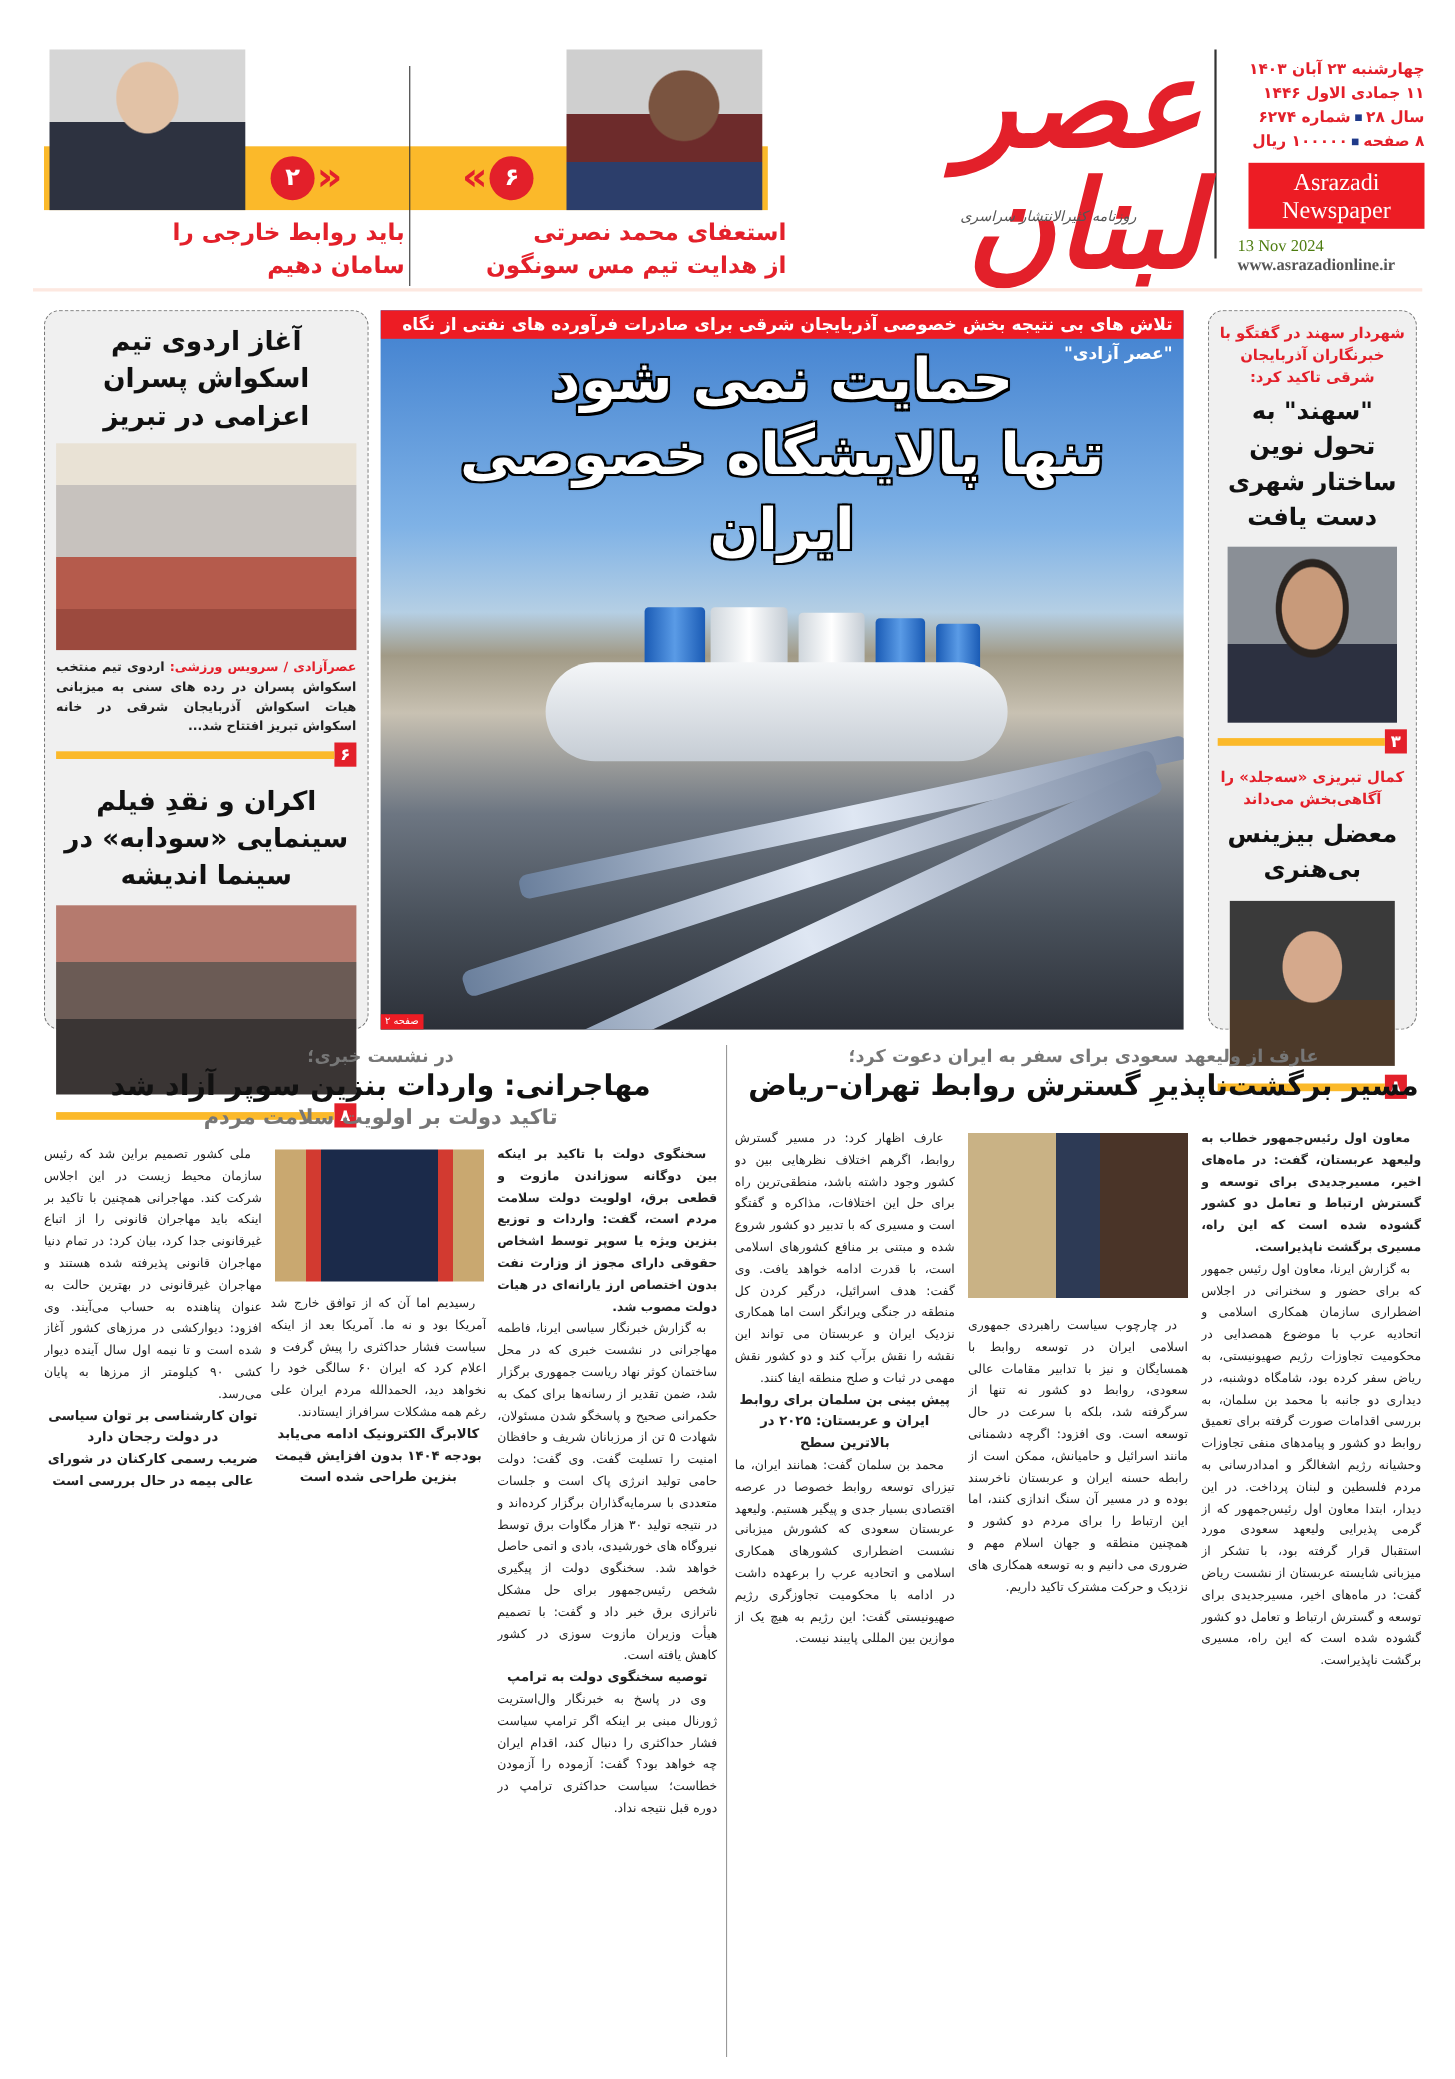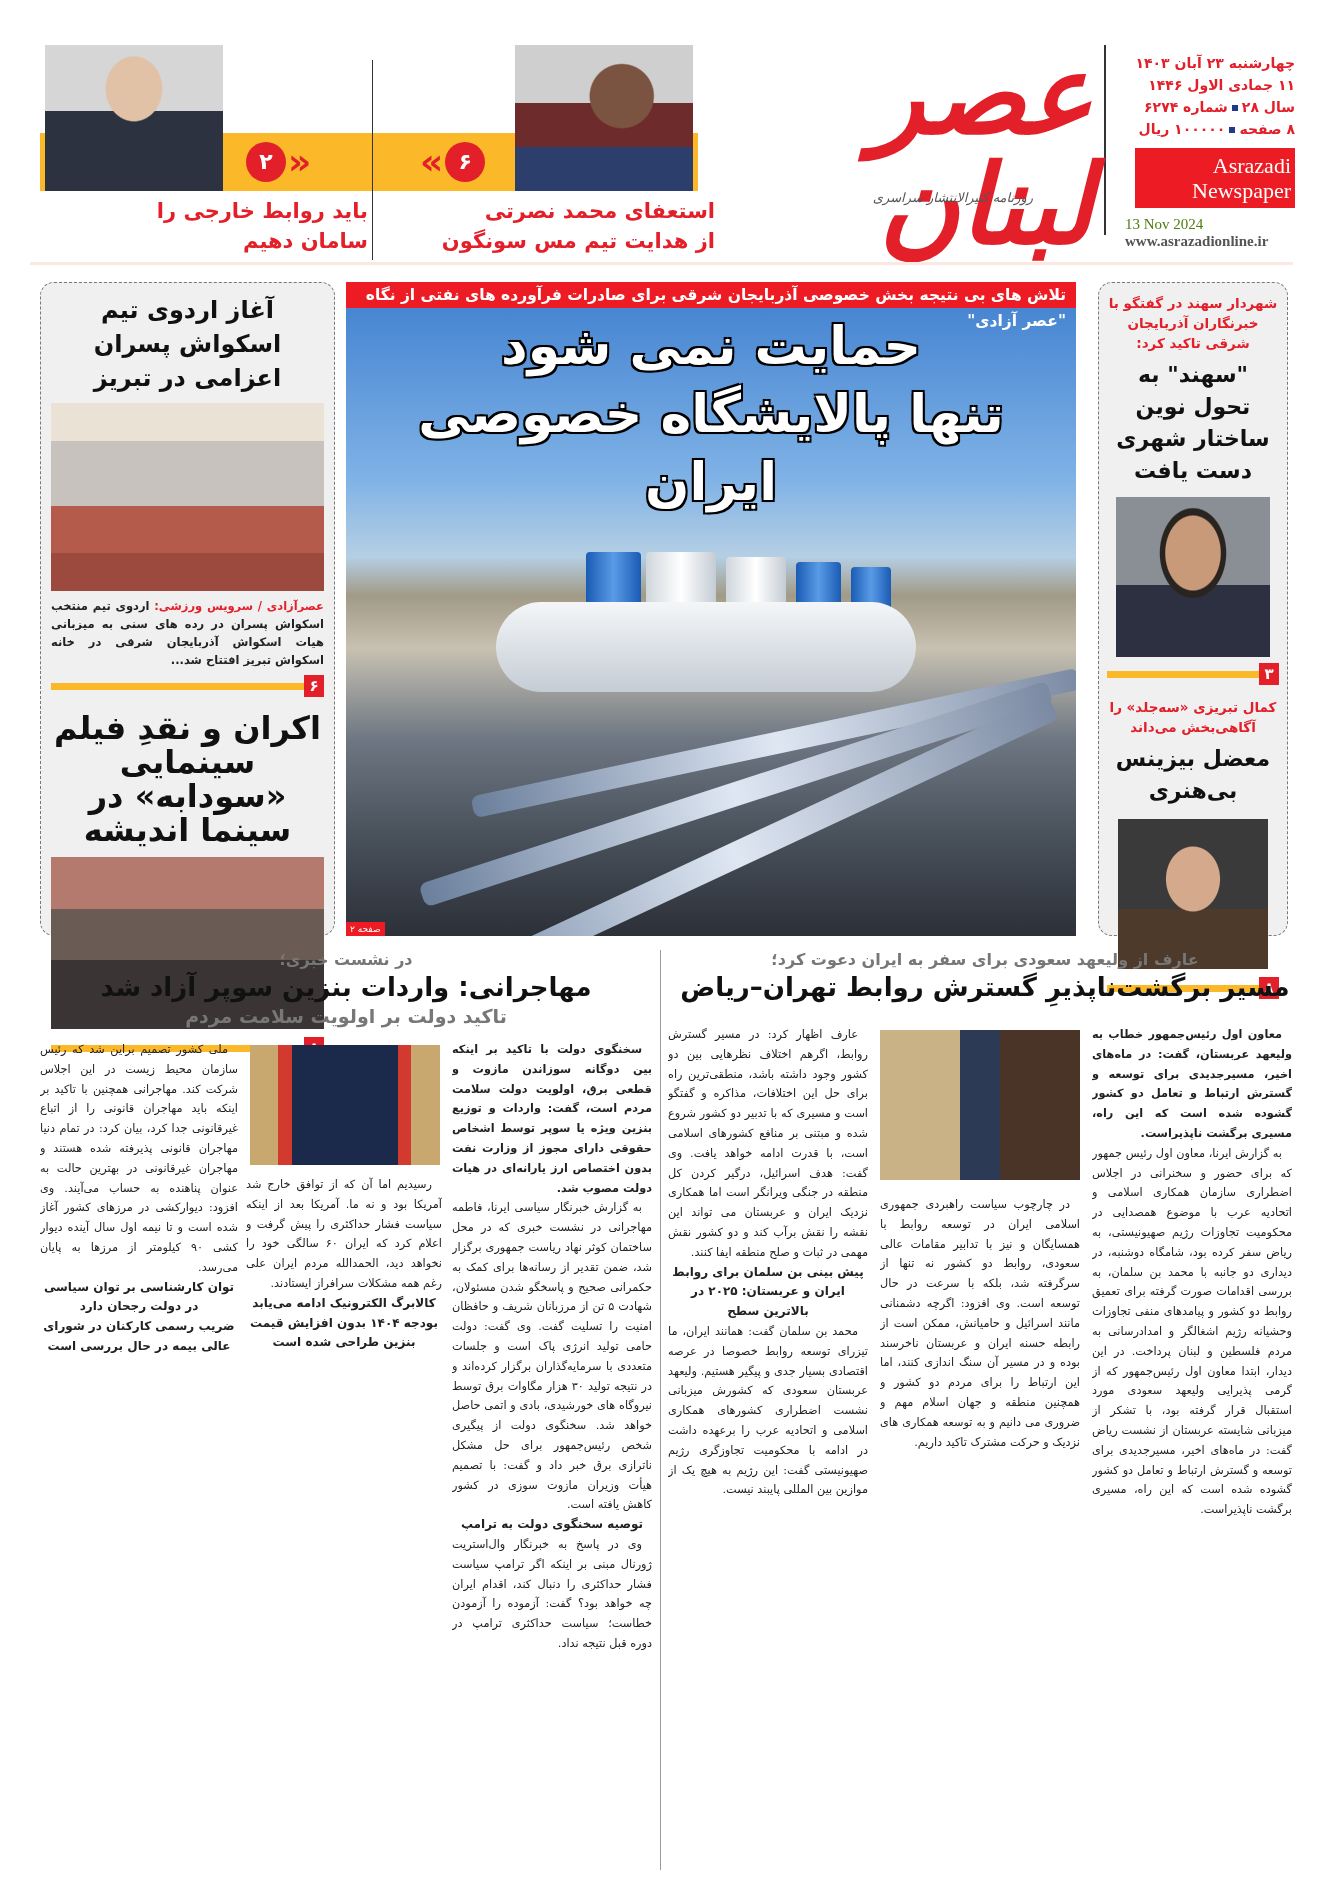--- a/index.html
+++ b/index.html
@@ -5,21 +5,21 @@
   * { box-sizing: border-box; margin: 0; padding: 0; }
   body { width: 1323px; height: 1890px; background: #ffffff; font-family: "DejaVu Sans", sans-serif; color: #111; position: relative; overflow: hidden; direction: rtl; }
   .abs { position: absolute; }
   .red { color: #e3202a; }
   .yellow-bar { background: #fbb92a; }
 
   
   .masthead-info { right: 28px; top: 52px; width: 170px; text-align: right; }
   .masthead-info .line { font-weight: bold; color: #e3202a; font-size: 14px; line-height: 22px; }
   .masthead-info .line .sq { display:inline-block; width:6px; height:6px; background:#1f3a8a; margin:0 4px; vertical-align: middle; }
-  .en-box { background: #ed1c24; color: #fff; font-family: "Liberation Serif", serif; font-size: 22px; line-height: 25px; padding: 5px 4px; direction: ltr; text-align: right; margin-top: 8px; width: 160px; }
+  .en-box { background: #ed1c24; color: #fff; font-family: "Liberation Serif", serif; font-size: 22px; line-height: 25px; padding: 5px 4px; direction: ltr; text-align: center; margin-top: 8px; width: 160px; }
   .en-date { font-family: "Liberation Serif", serif; color: #4d7c0f; font-size: 15px; direction: ltr; text-align: left; margin-top: 8px; }
   .en-url { font-family: "Liberation Serif", serif; color: #555; font-size: 15px; font-weight: bold; direction: ltr; text-align: left; }
   .mast-divider { left: 1104px; top: 45px; width: 2px; height: 190px; background: #333; }
   .logo { right: 230px; top: 40px; width: 380px; height: 200px; }
   .logo-text { font-family: "DejaVu Serif", serif; font-size: 110px; font-weight: bold; color: #e3202a; font-style: italic; line-height: 1; letter-spacing: -4px; }
   .logo-sub { font-size: 13px; color: #555; font-style: italic; position: absolute; right: 60px; top: 150px; }
 
   .teaser-strip { top: 133px; height: 58px; }
   .teaser-photo { background: linear-gradient(135deg,#6b4a3a,#2a2a2a 60%,#444); }
   .badge-num { width: 40px; height: 40px; border-radius: 50%; background: #e3202a; color: #fff; font-weight: bold; font-size: 22px; text-align: center; line-height: 40px; }
@@ -124,21 +124,21 @@
     <div class="side-title" style="font-size:24px; line-height:34px;">آغاز اردوی تیم اسکواش پسران اعزامی در تبریز</div>
     <div style="margin-top:8px; height:188px; background: linear-gradient(180deg,#e9e2d5 0 20%, #c7c2be 20% 55%, #b55b4c 55% 80%, #9c4a3e 80%);"></div>
     <div style="font-size:11.5px; line-height:18px; text-align:justify; margin-top:6px; font-weight:bold; color:#222;">
       <span class="red">عصرآزادی / سرویس ورزشی:</span>
       <span>اردوی تیم منتخب اسکواش پسران در رده های سنی به میزبانی هیات اسکواش آذربایجان شرقی در خانه اسکواش تبریز افتتاح شد...</span>
     </div>
     <div class="page-ref" style="margin-top:6px;">
       <div class="pn">۶</div>
         <div class="bar"></div>
     </div>
-    <div class="side-title" style="margin-top:14px; font-size:32px; line-height:34px;">اکران و نقدِ فیلم سینمایی «سودابه» در سینما اندیشه</div>
+    <div class="side-title" style="margin-top:14px; font-size:24px; line-height:34px;">اکران و نقدِ فیلم سینمایی «سودابه» در سینما اندیشه</div>
     <div style="margin-top:10px; height:172px; background: linear-gradient(180deg,#b57a6e 0 30%, #6b5b55 30% 60%, #3a3534 60%);"></div>
     <div class="page-ref" style="margin-top:8px;">
       <div class="pn">۸</div>
         <div class="bar"></div>
     </div>
   </div>
 </div>
 
 <div class="abs lead">
   <div class="lead-kicker">تلاش های بی نتیجه بخش خصوصی آذربایجان شرقی برای صادرات فرآورده های نفتی از نگاه "عصر آزادی"</div>

